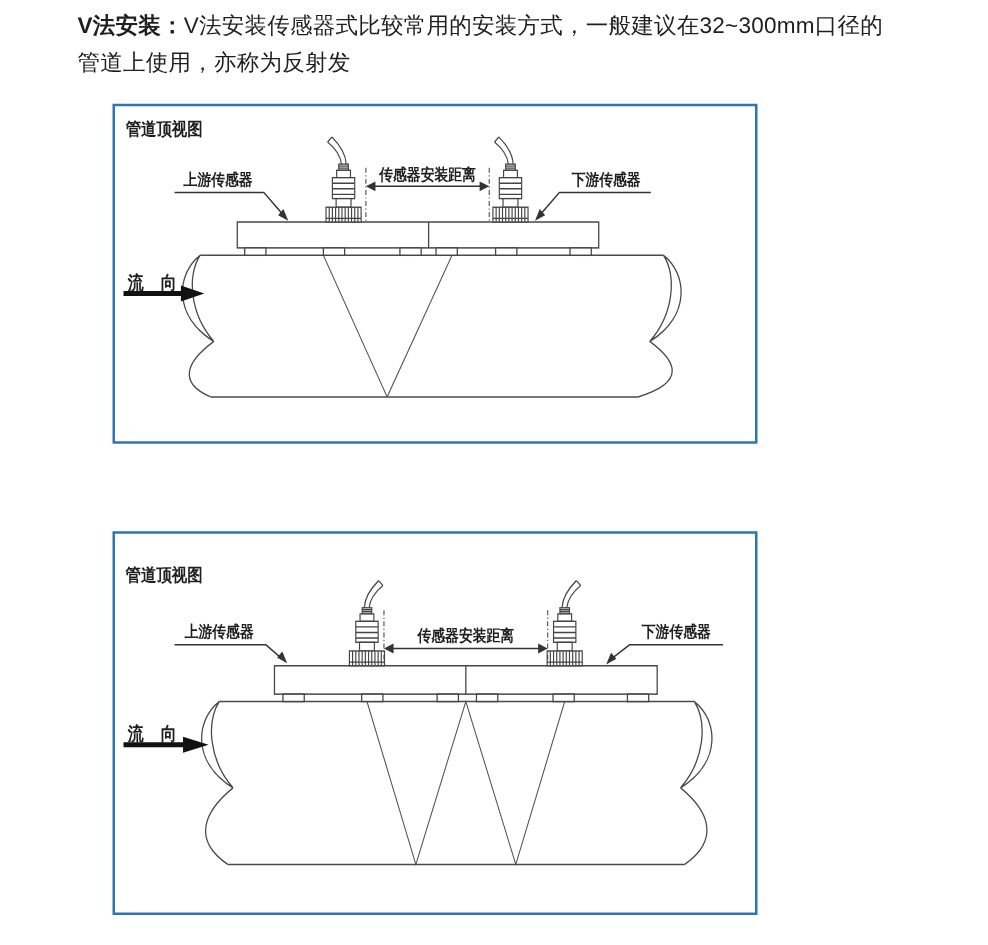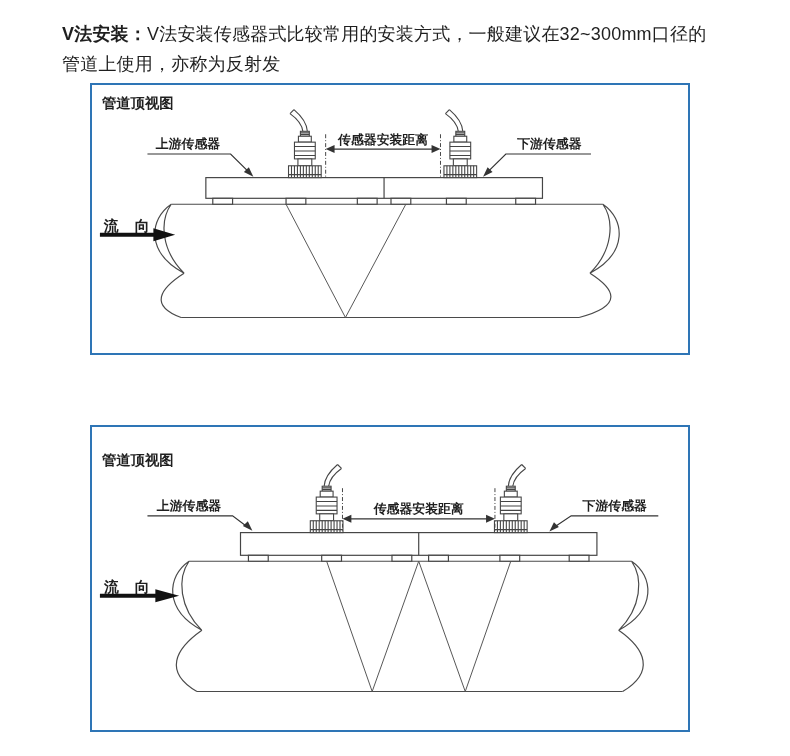--- a/index.html
+++ b/index.html
@@ -5,24 +5,24 @@
   html,body{margin:0;padding:0;background:#ffffff;}
   .page{
     position:relative;width:790px;height:756px;background:#ffffff;overflow:hidden;
     font-family:"Liberation Sans","DejaVu Sans",sans-serif;color:#1c1c1c;
   }
   .heading{
     position:absolute;left:62px;width:648px;margin:0;
     font-size:18px;line-height:30px;color:#1f1f1f;letter-spacing:0.2px;
   }
   .heading strong{font-weight:bold;}
-  .heading-1{top:19px;}
+  .heading-1{top:5px;}
   .heading-2{top:381px;}
   .diagram-box{
-    position:absolute;left:90px;width:600px;background:#ffffff;
+    position:absolute;left:90px;width:516px;background:#ffffff;
     border:2px solid #2e75b6;box-sizing:border-box;
   }
   .diagram-box-1{top:83px;height:272px;}
   .diagram-box-2{top:425px;height:307px;}
   .diagram-box svg{display:block;width:100%;height:100%;}
   svg text{fill:#1f1f1f;font-weight:bold;font-family:"Liberation Sans","DejaVu Sans",sans-serif;}
 </style>
 </head>
 <body>
 

